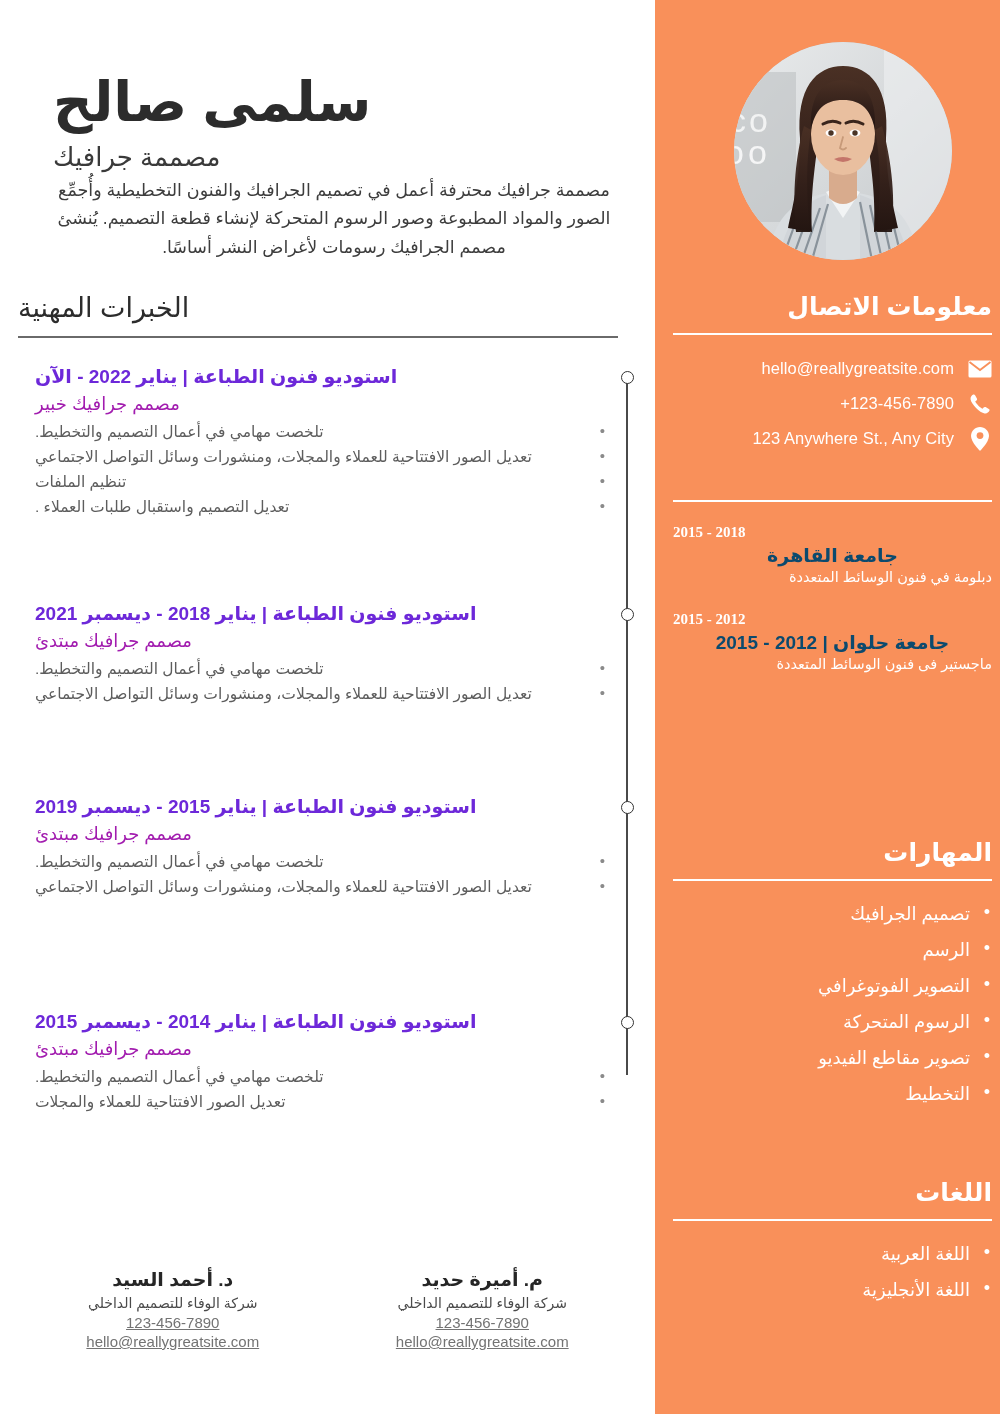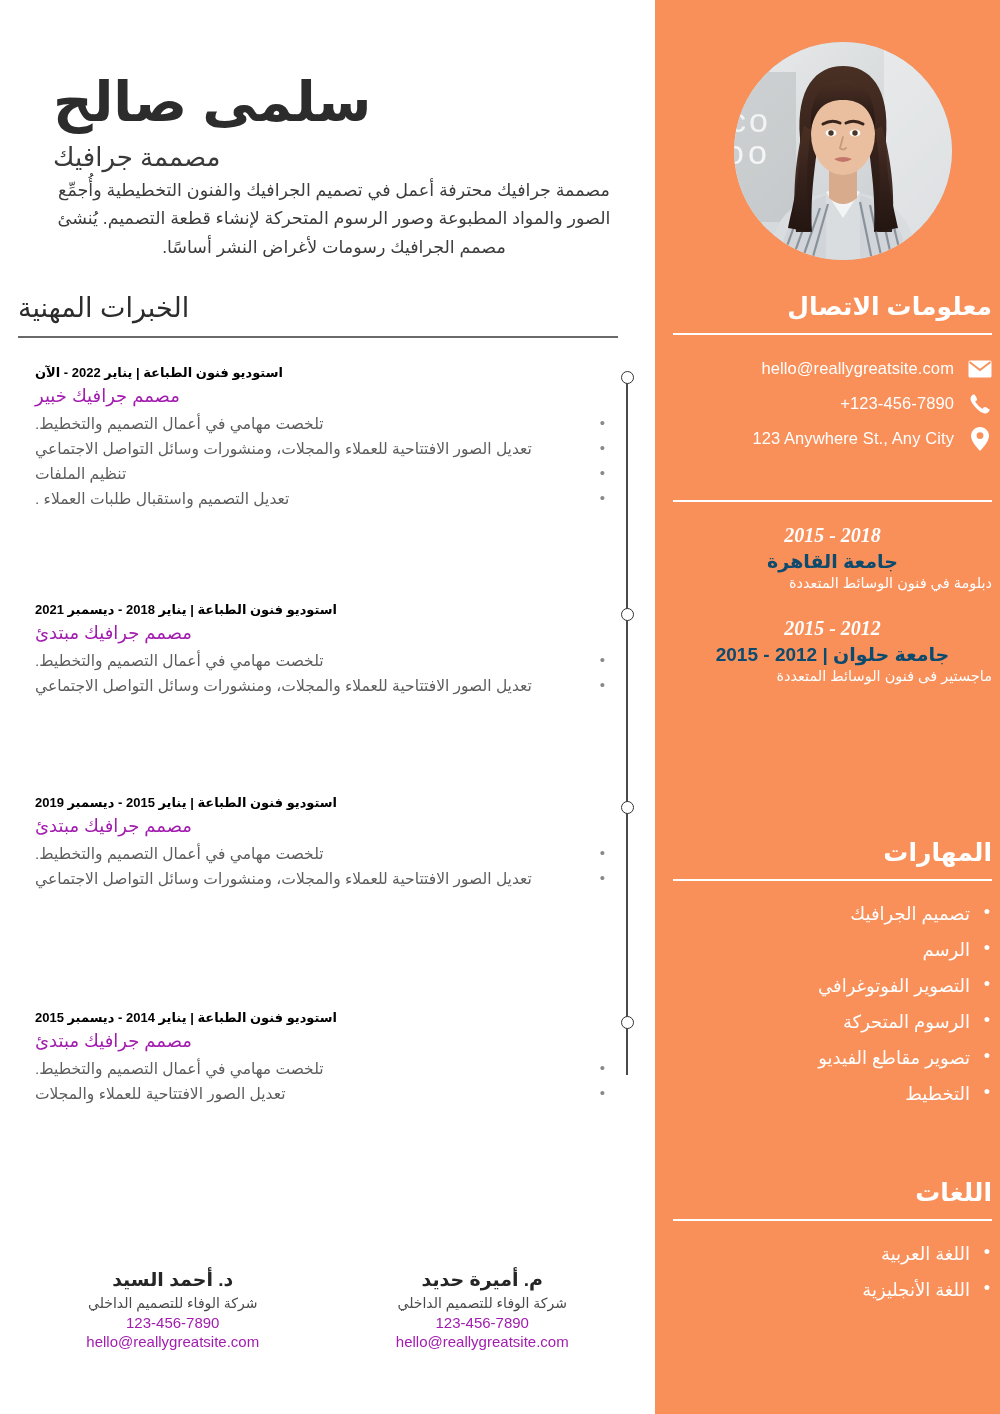--- a/index.html
+++ b/index.html
@@ -81,27 +81,26 @@
     text-align: right;
     flex: 1 1 auto;
     white-space: nowrap;
     letter-spacing: 0.1px;
   }
 
   
   .edu-item { margin-bottom: 26px; text-align: right; }
   .edu-date {
     color: #ffffff;
-    font-size: 20px;
+    font-size: 15px;
     font-weight: bold;
     direction: ltr;
-    text-align: center;
+    text-align: left;
     margin-bottom: 3px;
     font-family: "Liberation Serif", "DejaVu Serif", serif;
-    font-style: italic;
   }
   .edu-school {
     color: #0c4a6e;
     font-size: 19px;
     font-weight: bold;
     margin-bottom: 2px;
     text-align: center;
   }
   .edu-degree {
     color: #ffffff;
@@ -205,23 +204,23 @@
     top: 6px;
     width: 13px;
     height: 13px;
     border: 1.8px solid #333333;
     border-radius: 50%;
     background: #ffffff;
     box-sizing: border-box;
   }
   .tl-body { padding-right: 50px; text-align: left; }
   .tl-title {
-    font-size: 13px;
+    font-size: 19px;
     font-weight: bold;
-    color: #000000;
+    color: #6d28d9;
     margin-bottom: 5px;
     text-align: left;
     direction: rtl;
   }
   .tl-role {
     font-size: 18px;
     color: #a21caf;
     margin-bottom: 6px;
     text-align: left;
   }
@@ -260,23 +259,24 @@
     color: #262626;
     margin-bottom: 4px;
   }
   .ref-company {
     font-size: 14px;
     color: #4a4a4a;
     margin-bottom: 3px;
   }
   .ref-phone, .ref-email {
     font-size: 15px;
-    color: #a21caf;
+    color: #737373;
     direction: ltr;
     margin-bottom: 2px;
+    text-decoration: underline;
   }
 </style>
 </head>
 <body>
 
 <div class="page">
 
   <div class="main">
 
     <div class="name">سلمى صالح</div>

